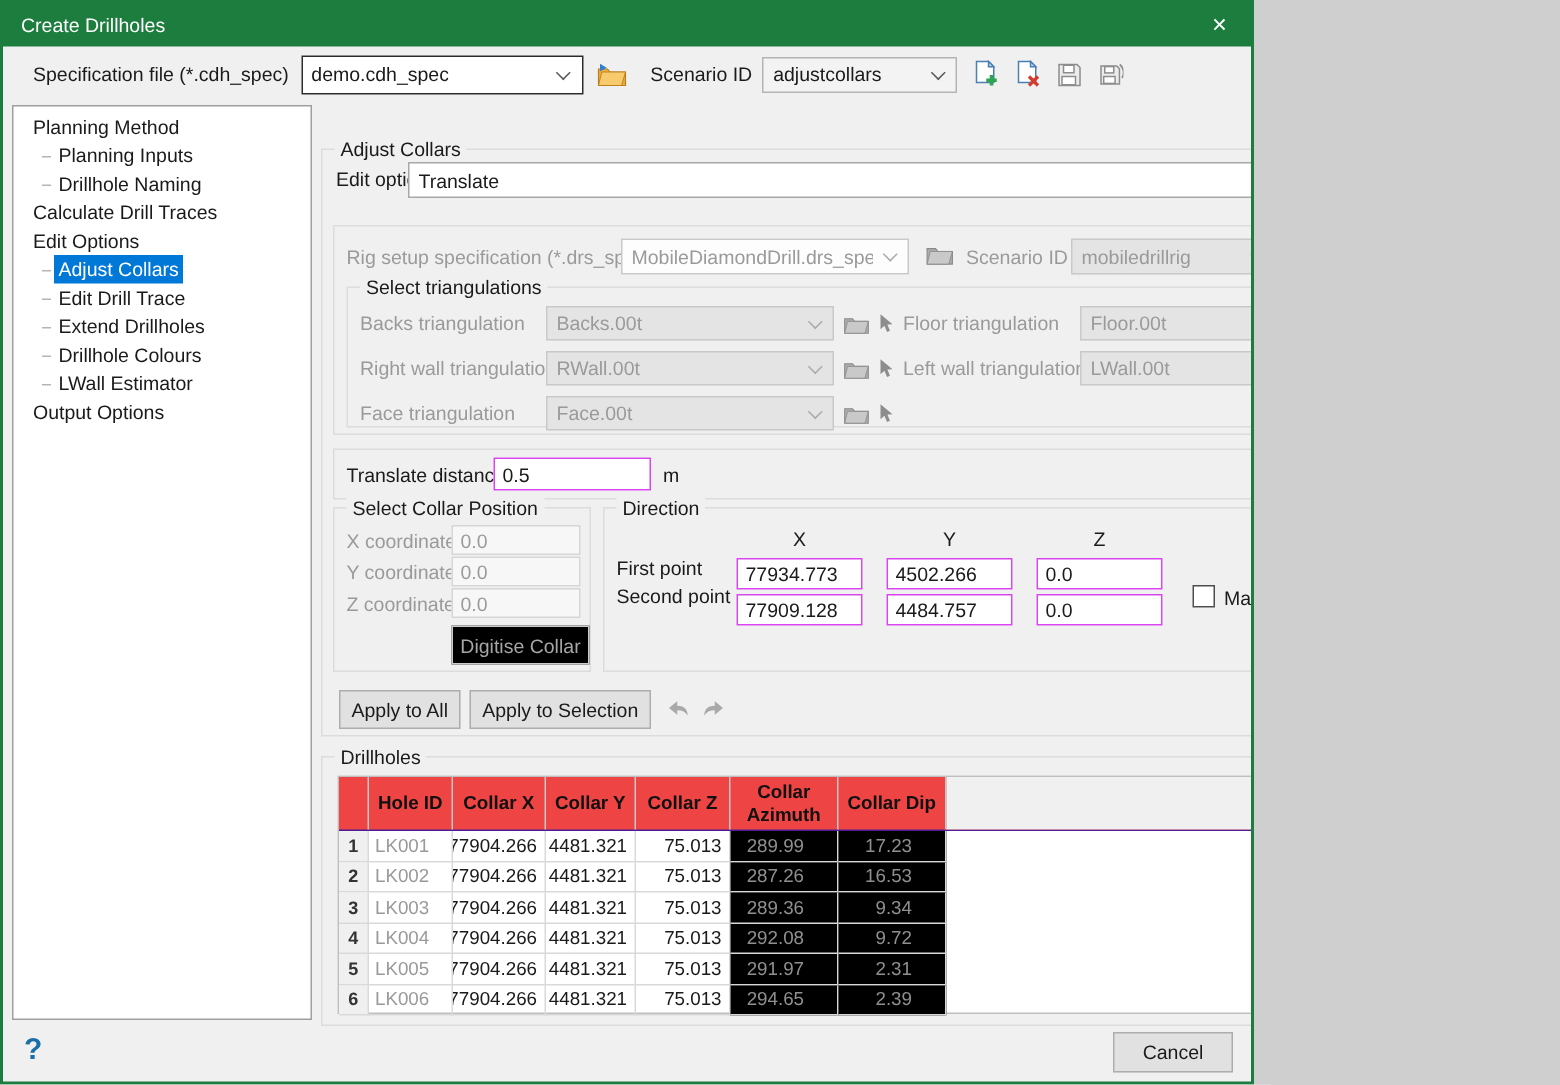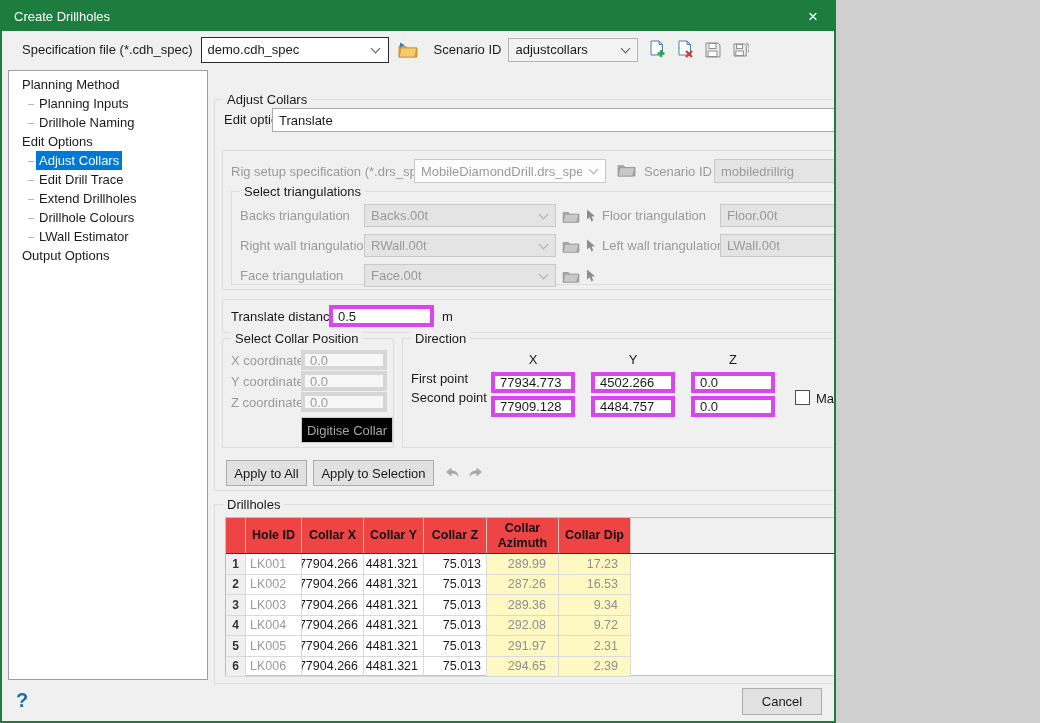--- a/index.html
+++ b/index.html
@@ -46,21 +46,21 @@
   .tree-label.child { margin-left:17px; }
   .tree-label.child::before { content:""; position:absolute; left:-8px; top:50%; width:6px;
                               border-top:1px solid #b5b5b5; }
   .tree-label.selected { background:#0078d7; color:#ffffff; }
 
   
   .group { position:absolute; border:1px solid #dcdcdc; }
   .legend { position:absolute; top:-8px; left:8px; background:#f0f0f0; padding:0 4px;
             font-size:13px; color:#1a1a1a; white-space:nowrap; }
 
-  .txt { border:4px solid #d946ef; background:#fff; font-size:13px; color:#1a1a1a;
+  .txt { border:1px solid #d946ef; background:#fff; font-size:13px; color:#1a1a1a;
          padding:0 5px; font-family:"Liberation Sans",sans-serif; }
   .txt.dis { border-color:#d6d6d6; background:#f7f7f7; color:#9a9a9a; }
 
   .btn { background:#e1e1e1; border:1px solid #adadad; font-size:13px; color:#1a1a1a;
          font-family:"Liberation Sans",sans-serif; display:inline-flex; align-items:center;
          justify-content:center; }
   .btn.dis { background:#000000; border-color:#cccccc; color:#a6a6a6; }
 
   
   .tri-grid { display:grid; grid-template-columns:124px 192px 46px 118px 184px 1fr;
@@ -85,21 +85,21 @@
   .td { border-right:1px solid #d9d9d9; border-bottom:1px solid #d9d9d9; display:flex;
         align-items:center; overflow:hidden; white-space:nowrap; }
   .c0 { width:20px; flex:0 0 20px; } .c1 { width:56px; flex:0 0 56px; }
   .c2 { width:62px; flex:0 0 62px; } .c3 { width:60px; flex:0 0 60px; }
   .c4 { width:63px; flex:0 0 63px; } .c5 { width:72px; flex:0 0 72px; }
   .c6 { width:72px; flex:0 0 72px; } .c7 { flex:1 1 auto; border:none; }
   .th.c7 { background:#f0f0f0; border-right:none; }
   .td.rownum { background:#f0f0f0; justify-content:center; font-weight:bold; font-size:12px; color:#333; }
   .td.holeid { color:#9a9a9a; padding-left:4px; }
   .td.numcell { justify-content:flex-end; padding-right:5px; color:#1a1a1a; }
-  .td.rocell { justify-content:flex-end; padding-right:12px; color:#8f8f8f; background:#fef9c3; }
+  .td.rocell { justify-content:flex-end; padding-right:22px; color:#8f8f8f; background:#000000; }
 
   .vscroll { position:absolute; right:0; top:0; bottom:0; width:15px; background:#f1f1f1;
              border-left:1px solid #dcdcdc; }
   .sarrow { position:absolute; left:0; width:14px; height:16px; display:flex; align-items:center;
             justify-content:center; }
   .sarrow::before { content:""; width:6px; height:6px; border-right:1.4px solid #4d4d4d;
                     border-bottom:1.4px solid #4d4d4d; display:block; }
   .sarrow.up { top:0; } .sarrow.up::before { transform:rotate(-135deg) translate(-1px,-1px); }
   .sarrow.down { bottom:0; } .sarrow.down::before { transform:rotate(45deg) translate(-1px,-1px); }
   .sthumb { position:absolute; left:2px; top:18px; width:10px; height:26px; background:#c6c6c6; }
@@ -181,20 +181,23 @@
       </div>
 
       <div class="tree-item">
         <span class="tree-label child">Planning Inputs</span>
       </div>
 
       <div class="tree-item">
         <span class="tree-label child">Drillhole Naming</span>
       </div>
 
+      <div class="tree-item">
+        <span class="tree-label root">Calculate Drill Traces</span>
+      </div>
 
       <div class="tree-item">
         <span class="tree-label root">Edit Options</span>
       </div>
 
       <div class="tree-item">
         <span class="tree-label child selected">Adjust Collars</span>
       </div>
 
       <div class="tree-item">

